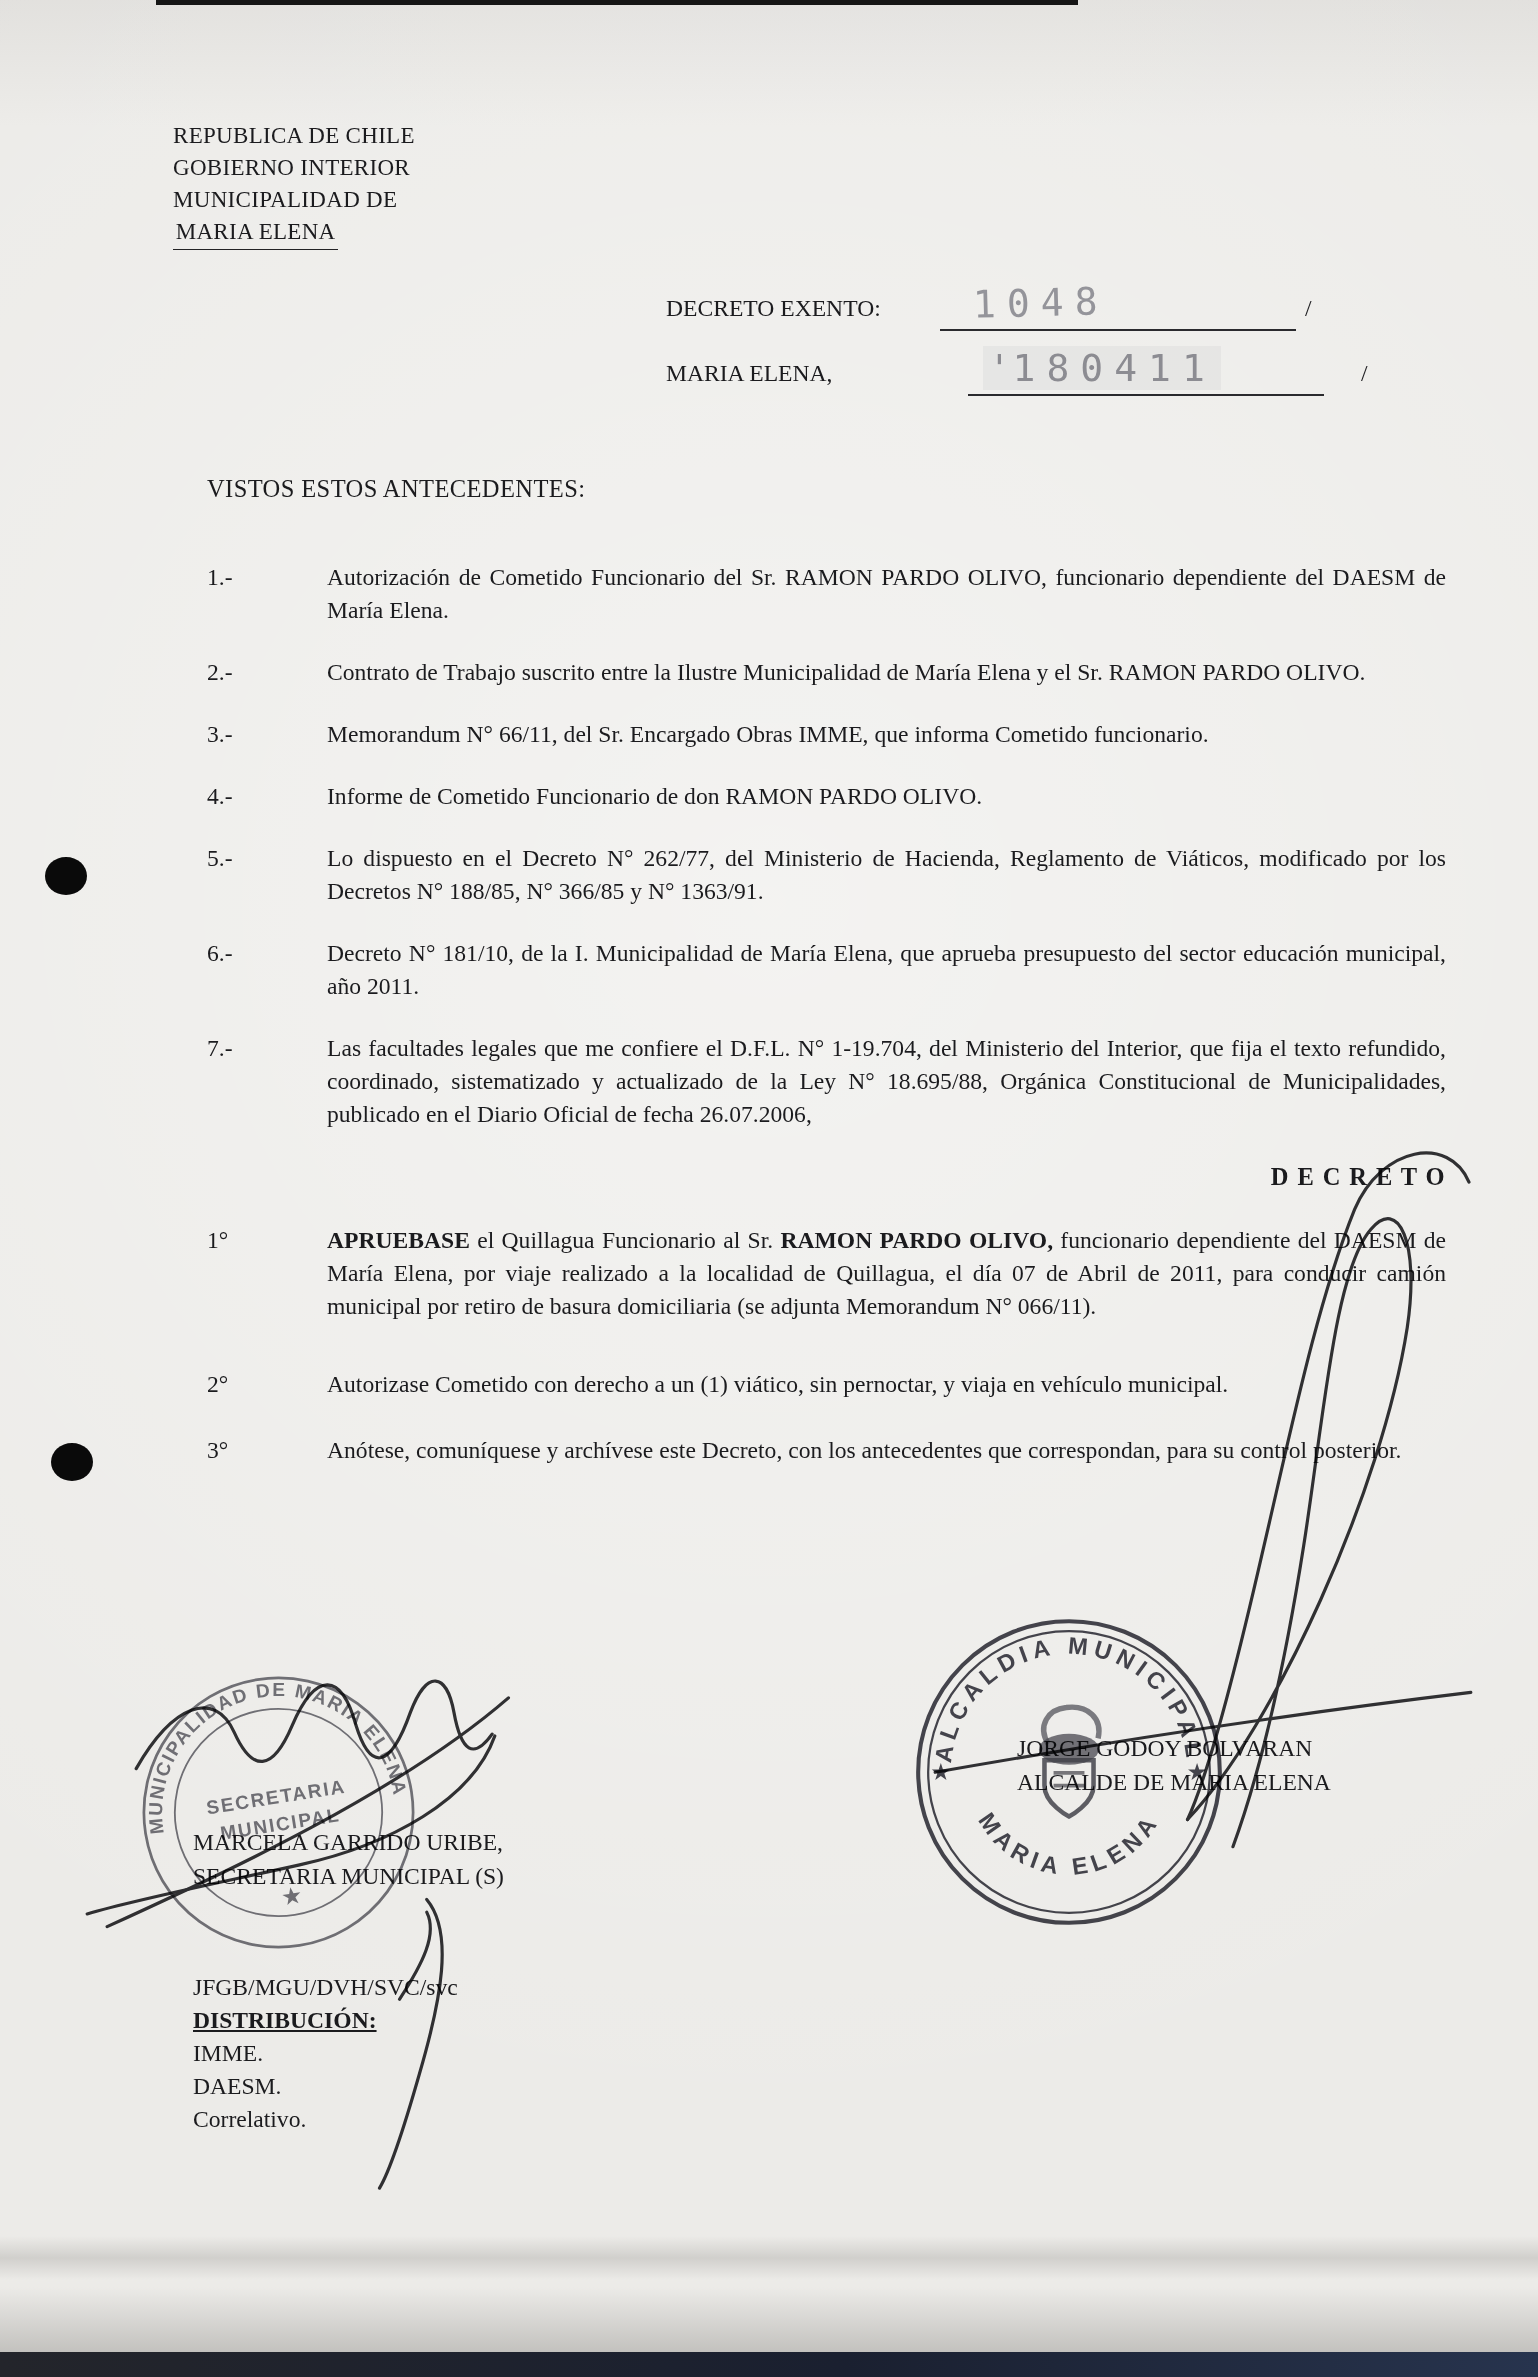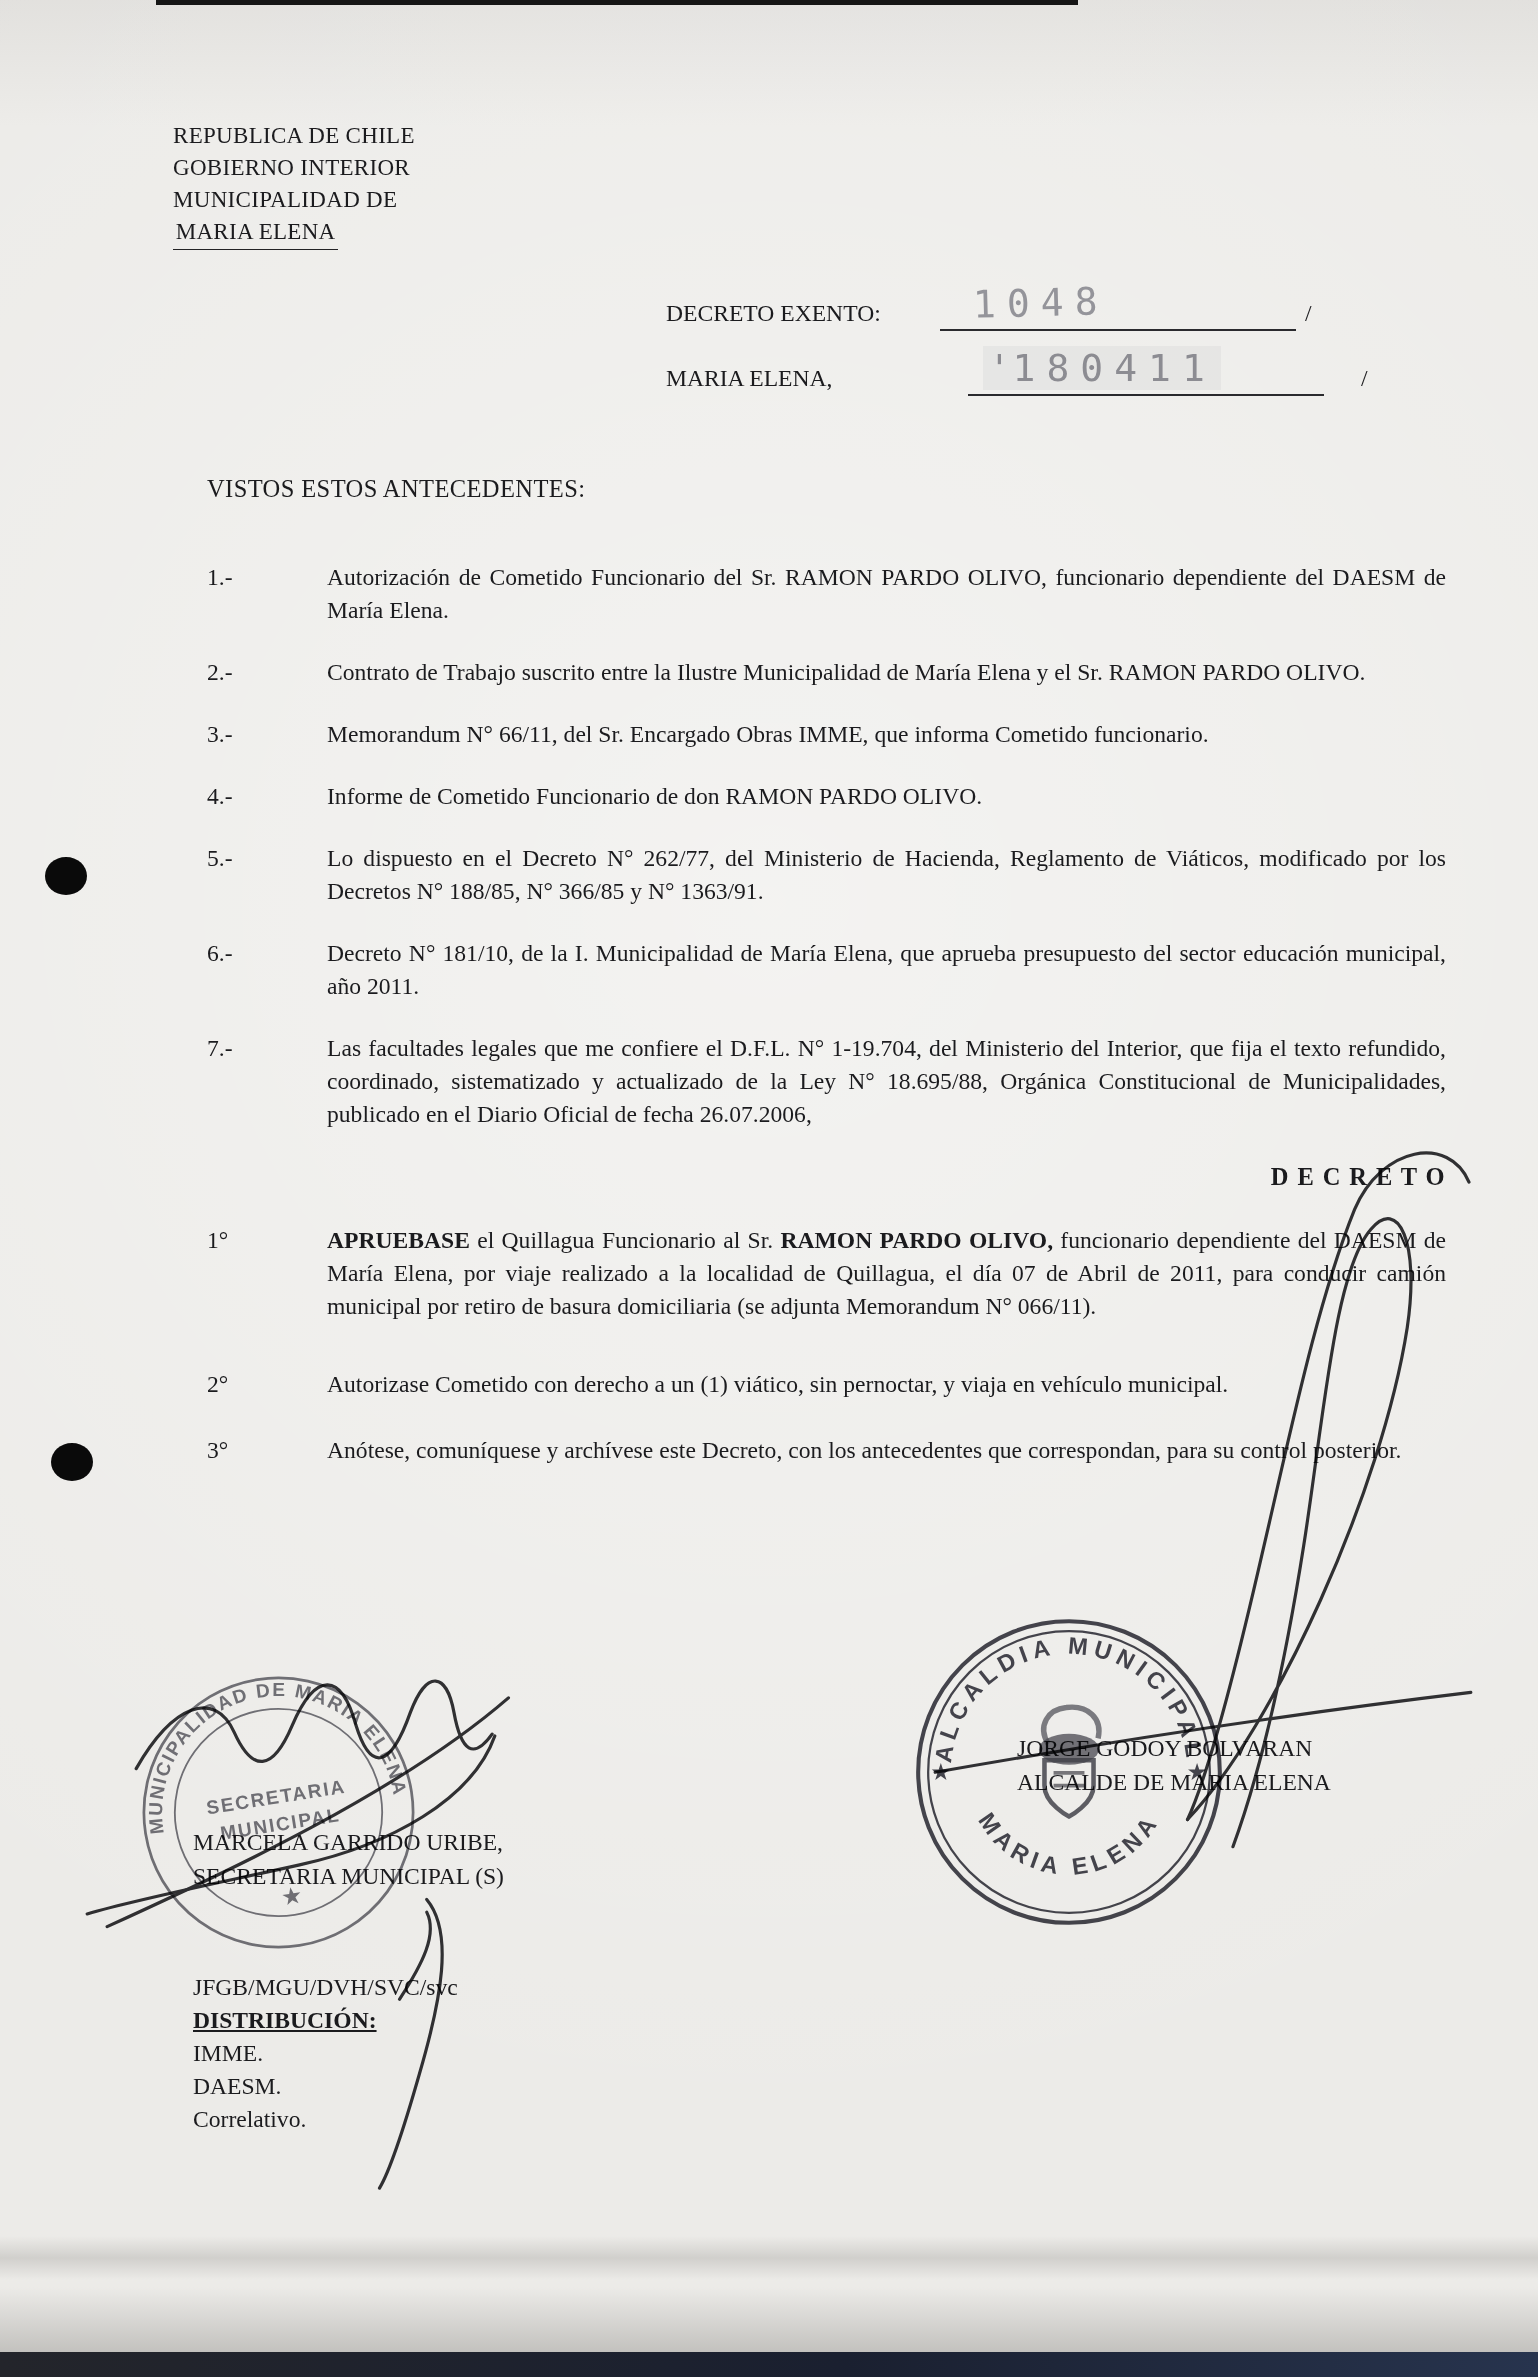--- a/index.html
+++ b/index.html
@@ -33,21 +33,21 @@
   .punch { position:absolute; width:42px; height:38px; background:#0a0a0a; border-radius:50%; }
   .punch-1 { left:45px; top:857px; }
   .punch-2 { left:51px; top:1443px; }
 
   
   .letterhead { position:absolute; left:173px; top:120px; width:278px;
                 text-align:left; font-size:23px; line-height:32px; letter-spacing:0.3px; }
   .letterhead .lh-underline { display:inline-block; border-bottom:1.8px solid #232325; padding:0 2.7px 0.9px; }
 
   
-  .decree-row { position:absolute; left:666px; display:flex; align-items:flex-end; font-size:23.6px; }
+  .decree-row { position:absolute; left:666px; display:flex; align-items:center; font-size:23.6px; }
   .decree-row.row-1 { top:289px; }
   .decree-row.row-2 { top:354px;gap:28px; }
   .decree-row .lbl { width:274px; padding-bottom:3.6px; }
   .fill { width:356px; height:42px; border-bottom:2.7px solid #2a2a2e; position:relative; }
   .stamp-num { position:absolute; bottom:3.6px; font-family:"DejaVu Sans Mono", monospace;
                color:#85858c; letter-spacing:11px; font-size:38px; opacity:.85; white-space:nowrap; }
   .stamp-num.number { left:33px; transform:rotate(-1.5deg); }
   .stamp-num.date   { left:14.5px; color:#7b7b83; background:rgba(150,150,158,.12); padding:0 5.4px; }
   .stamp-num.date::before { content:"'"; letter-spacing:0; margin-right:1.8px; }
   .slash { margin-left:9px; padding-bottom:3.6px; }

